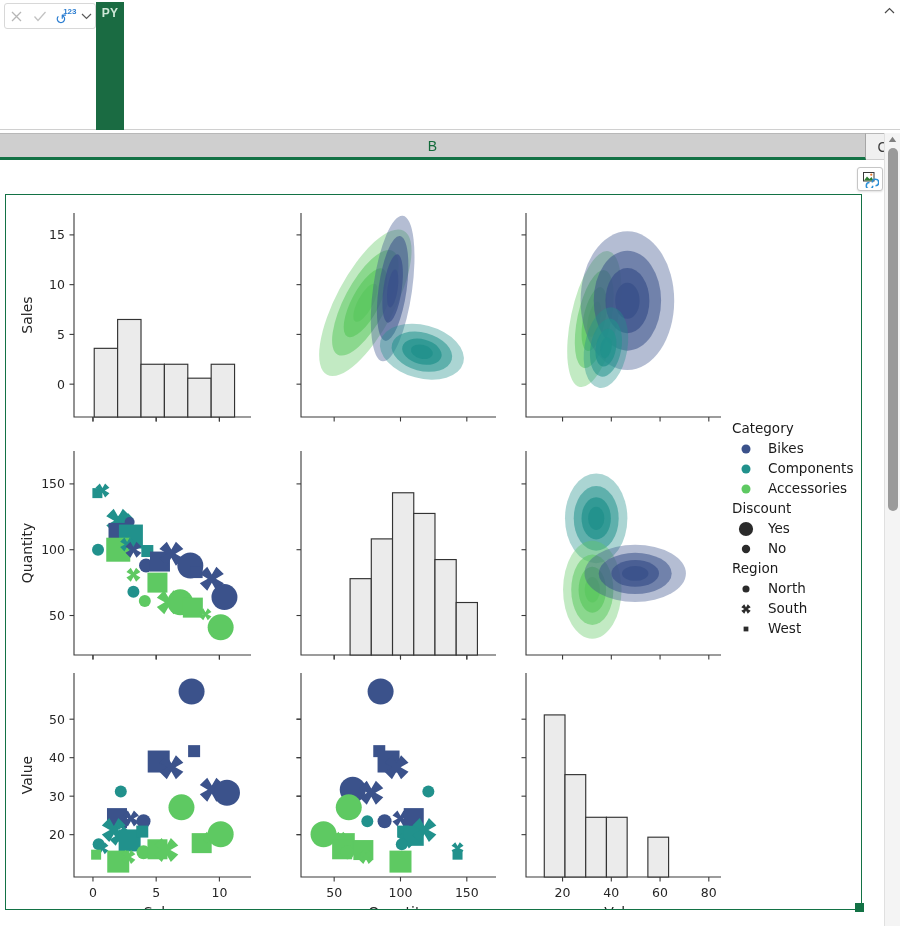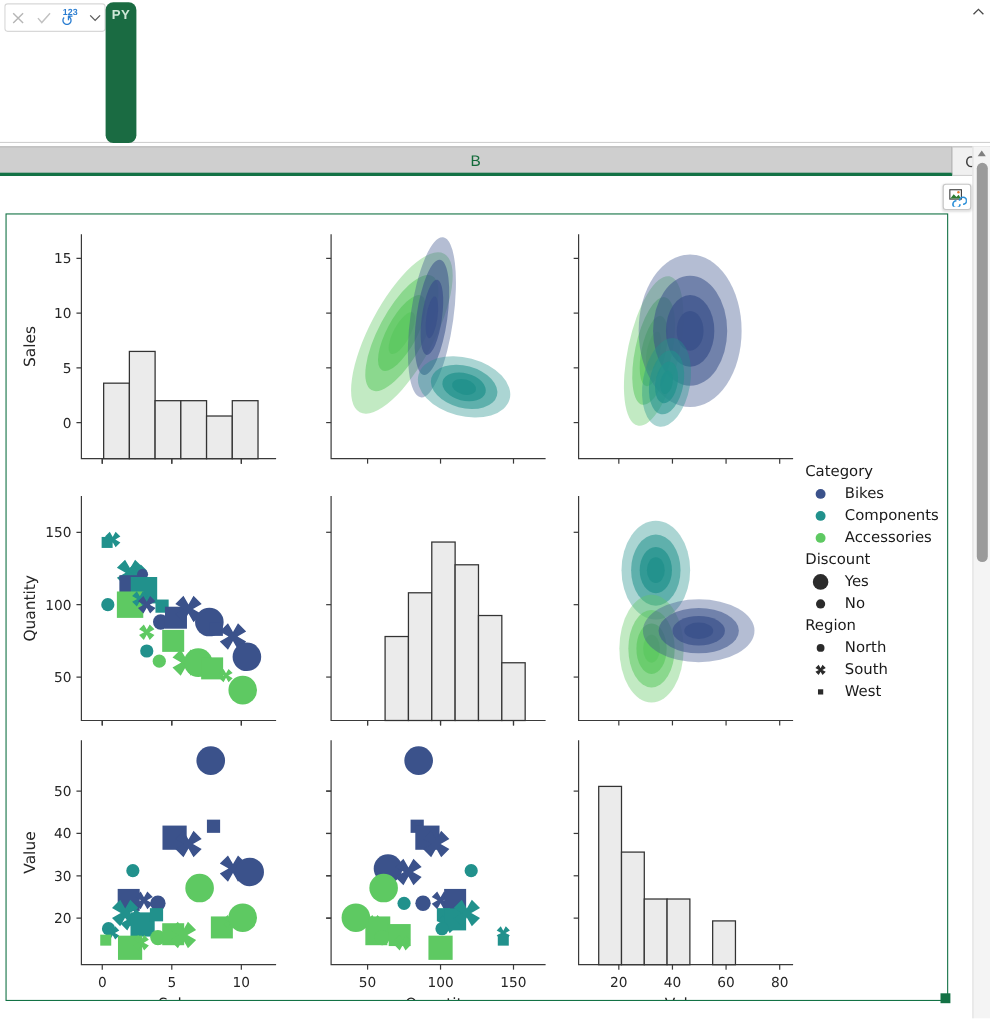--- a/index.html
+++ b/index.html
@@ -20,29 +20,28 @@
   .fb-controls {
     position:absolute; left:4px; top:3px; width:92px; height:26px;
     border:1px solid #d8d8d8; border-radius:3px; background:#fff;
     display:flex; align-items:center; justify-content:space-around;
   }
   .fb-ico { width:18px; height:18px; display:flex; align-items:center; justify-content:center;
             color:#b0b0b0; font-size:13px; line-height:1; }
   .fb-ico.check { color:#bdbdbd; }
   .fb-fx { position:relative; width:22px; height:18px; }
   .fb-fx .arc { position:absolute; left:1px; top:4px; font-size:14px; color:#2a7dd1; font-family:"Liberation Serif", serif;}
-  .fb-fx .num { position:absolute; left:3px; top:0px; font-size:8px; color:#2a7dd1; font-weight:bold; }
+  .fb-fx .num { position:absolute; left:9px; top:0px; font-size:8px; color:#2a7dd1; font-weight:bold; }
   .fb-chev { color:#555; font-size:9px; }
 
   .py-badge {
     position:absolute; left:96px; top:2px; width:28px; height:128px;
     background:#1a6b42; color:#cfe8d8; font-size:12px; font-weight:bold;
     display:flex; align-items:flex-start; justify-content:center; padding-top:4px;
     letter-spacing:0.3px;
-    border-radius:7px;
   }
   .code-area {
     position:absolute; left:124px; top:0; right:18px; height:130px;
     padding:4px 4px 0 6px; overflow:hidden;
     font-family:"Liberation Mono", monospace; font-size:13.2px; line-height:19.4px;
     color:#1b1b1b; white-space:pre;
   }
   .code-line { white-space:pre; }
   .fb-collapse {
     position:absolute; right:4px; top:4px; width:14px; height:14px;

